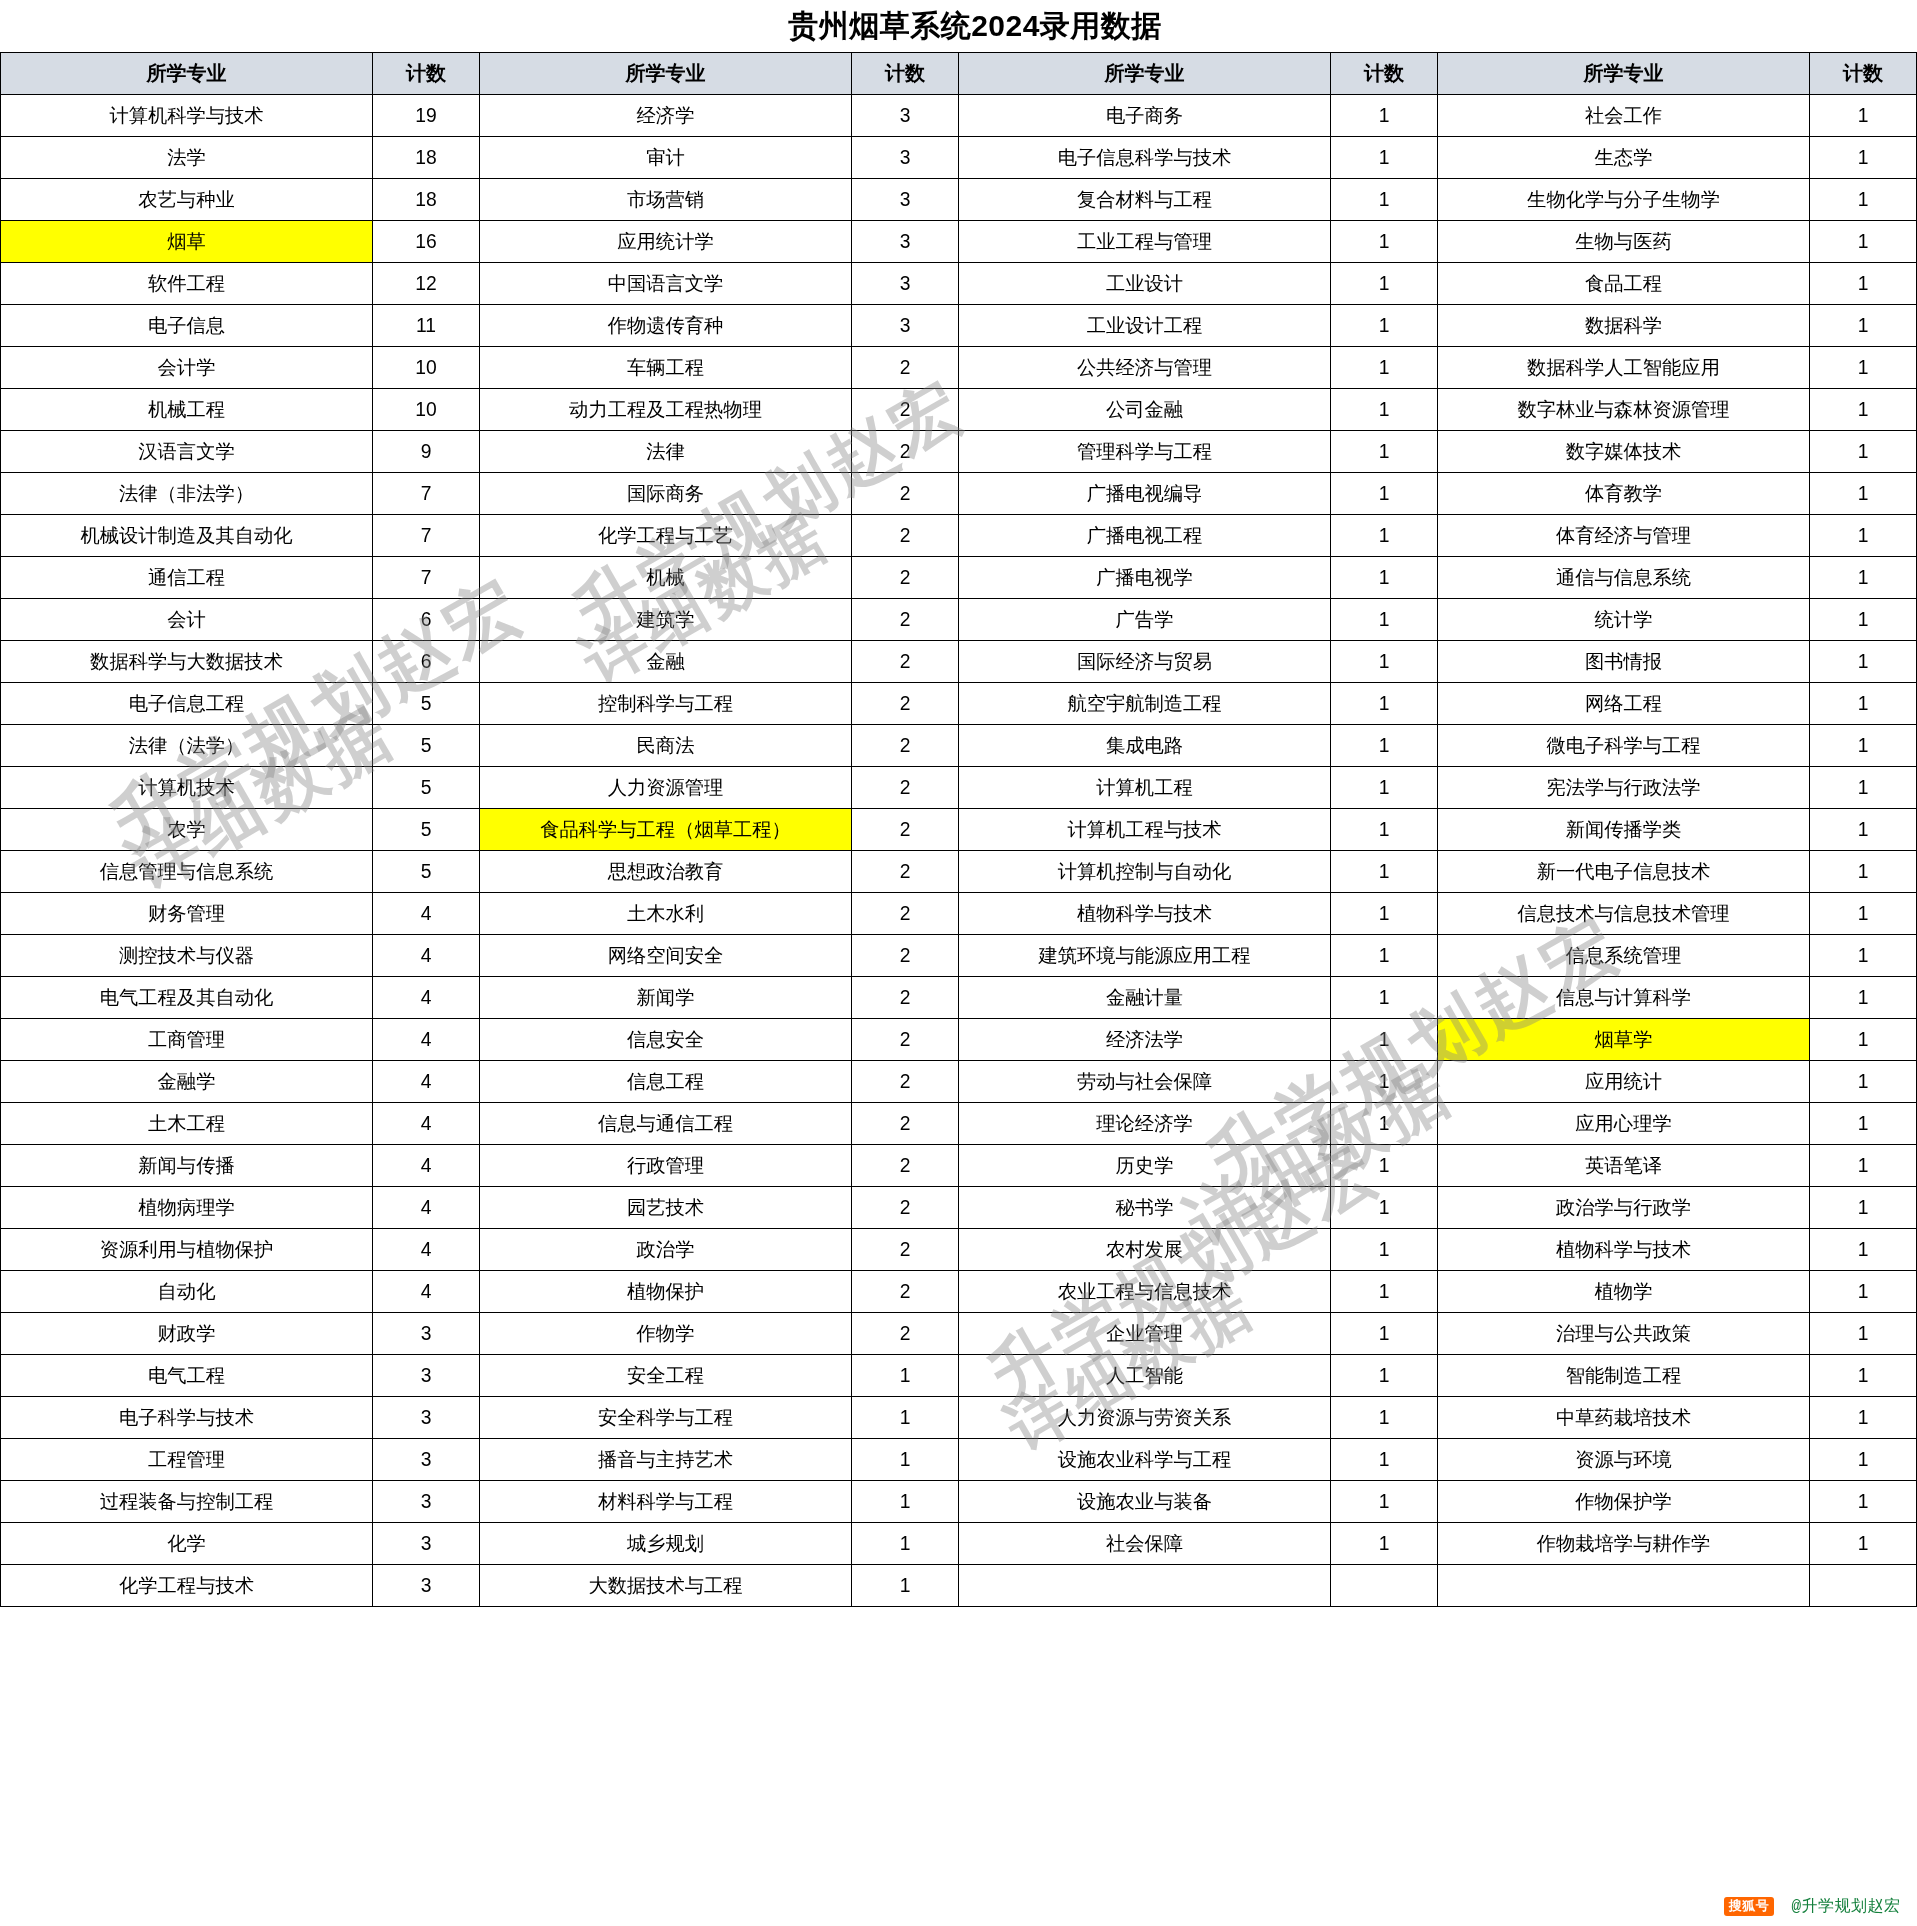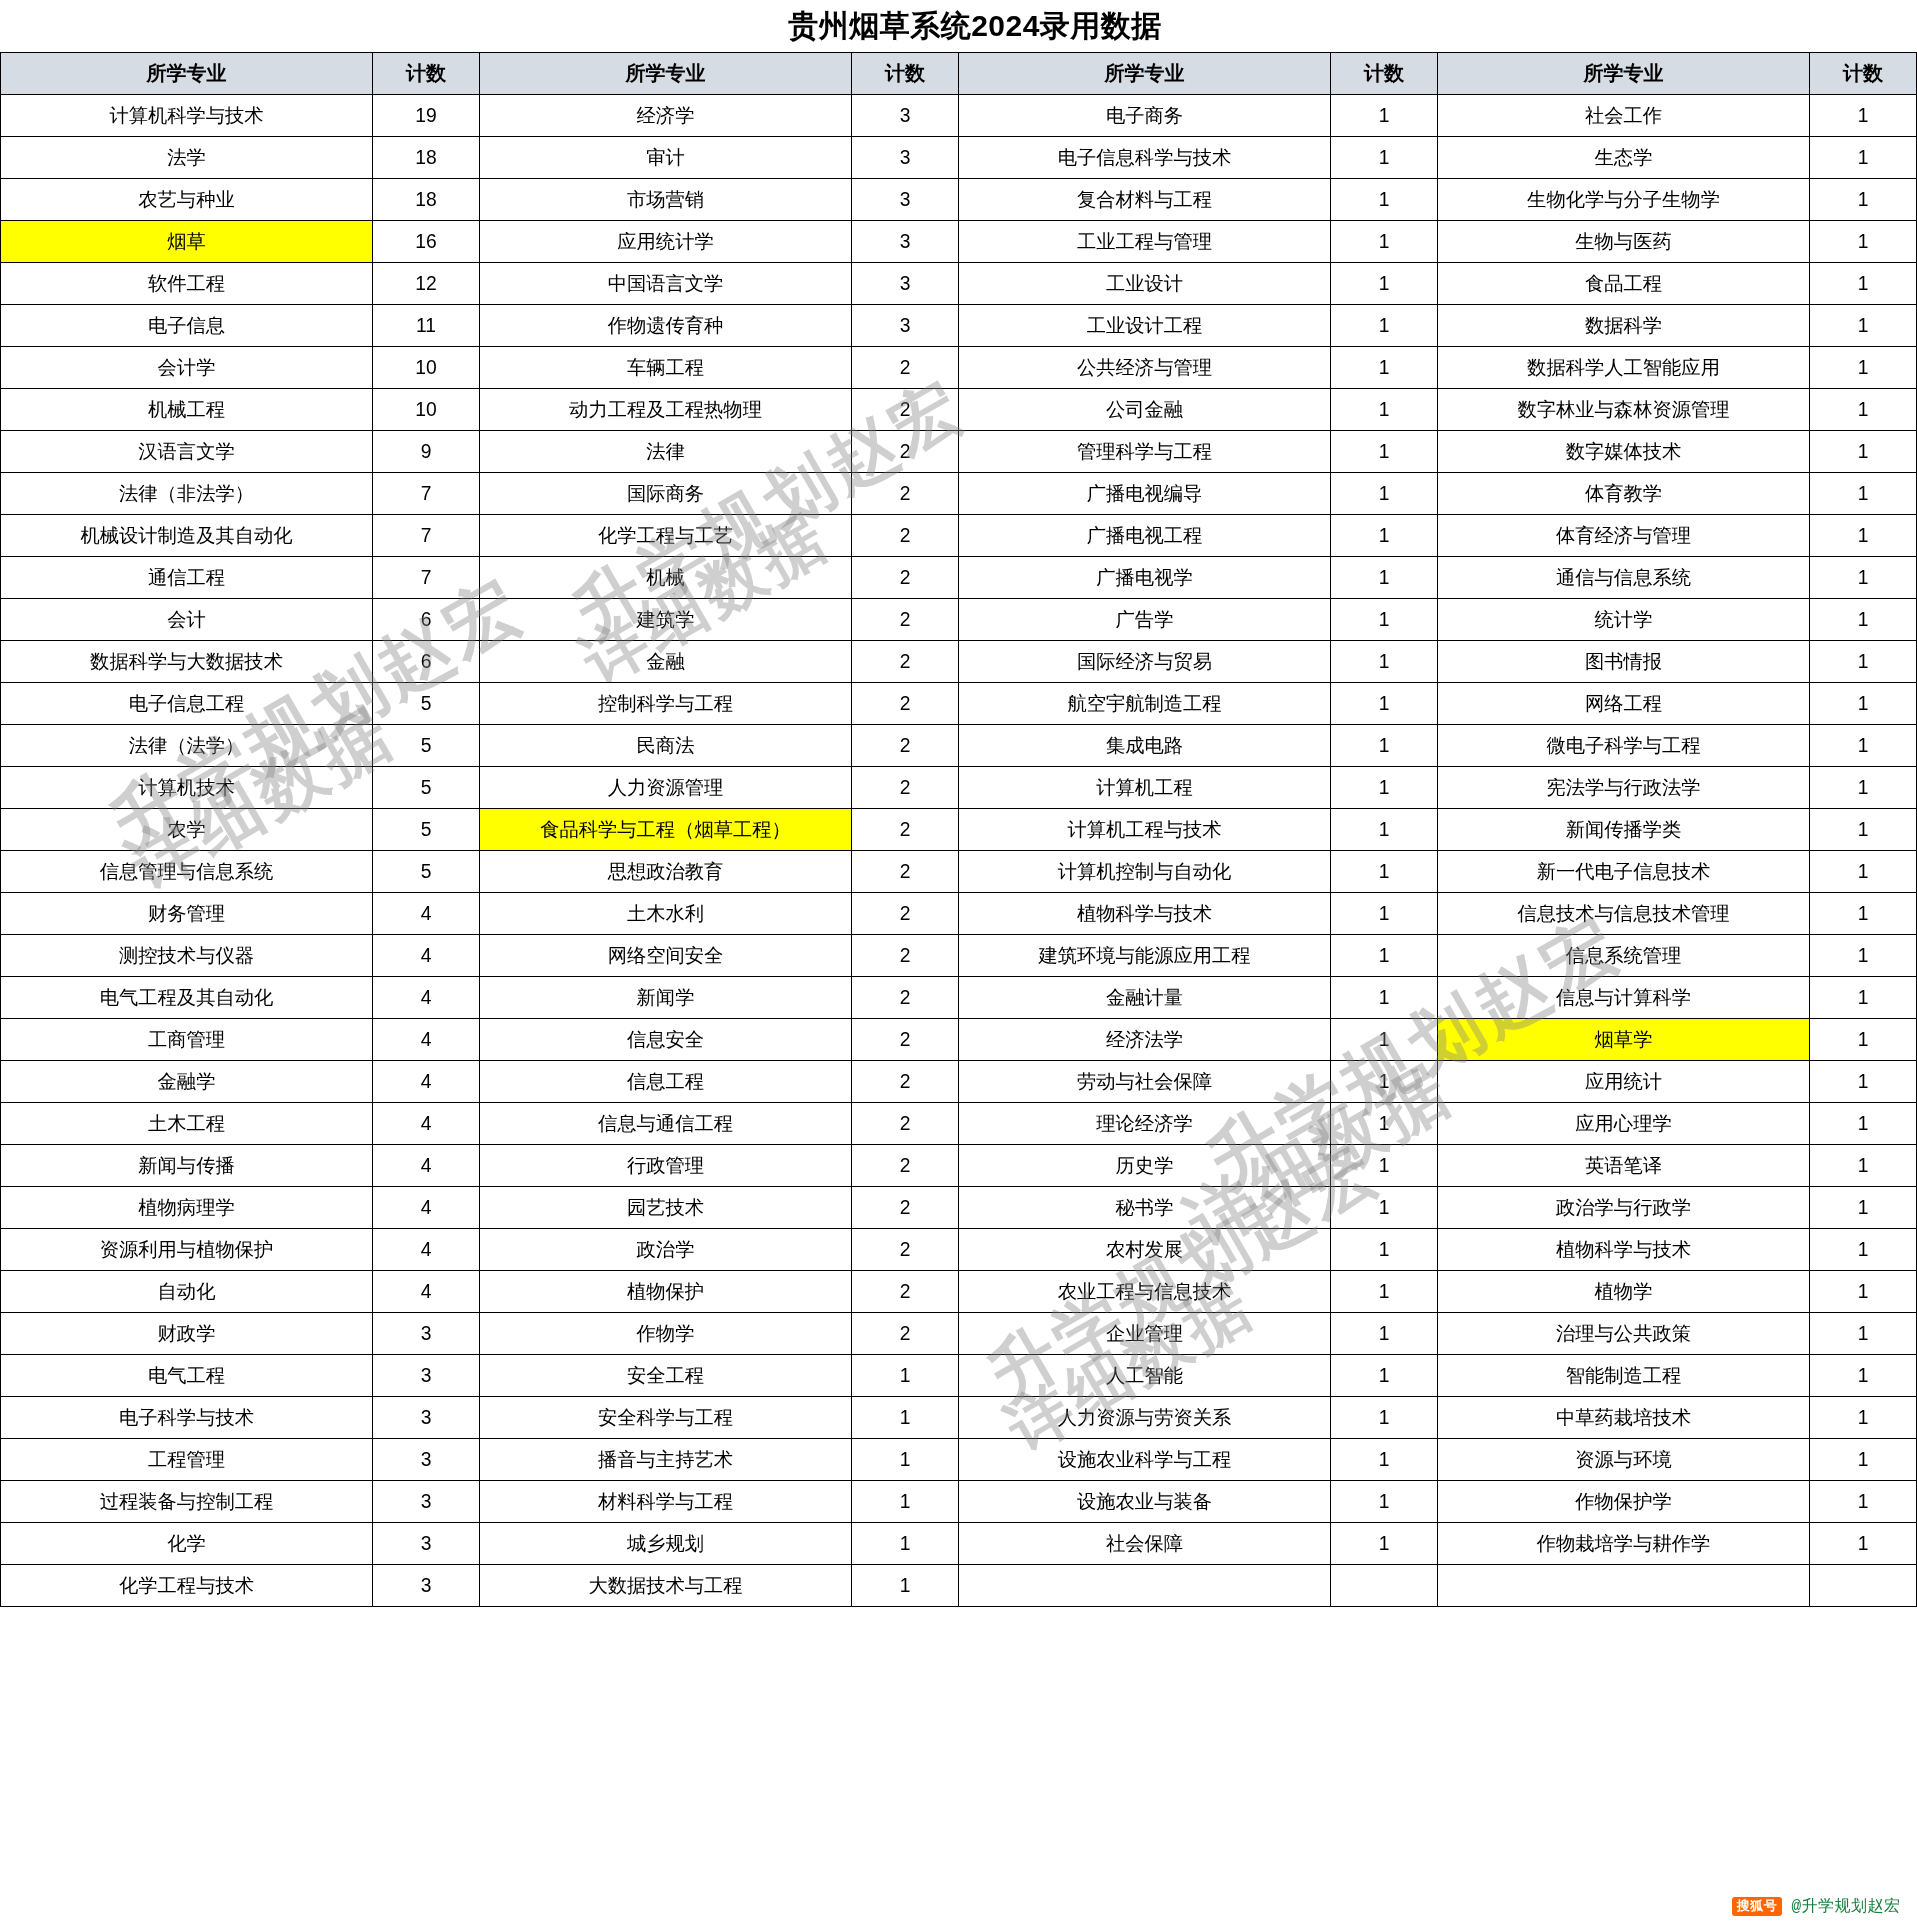--- a/index.html
+++ b/index.html
@@ -90,21 +90,21 @@
   .wm-g { left: 966px; top: 1227px; font-size: 68px; }
   .wm-h { left: 995px; top: 1324px; font-size: 63px; }
 
   
   #footer-credit {
     position: absolute;
     right: 13.5px;
     bottom: 6.8px;
     display: flex;
     align-items: center;
-    gap: 10px;
+    gap: 18px;
     z-index: 9;
     background: #ffffff;
     padding: 1.9px 2.9px;
   }
   #sohu-badge {
     display: inline-flex;
     align-items: center;
     justify-content: center;
     background: #ff6600;
     color: #ffffff;

